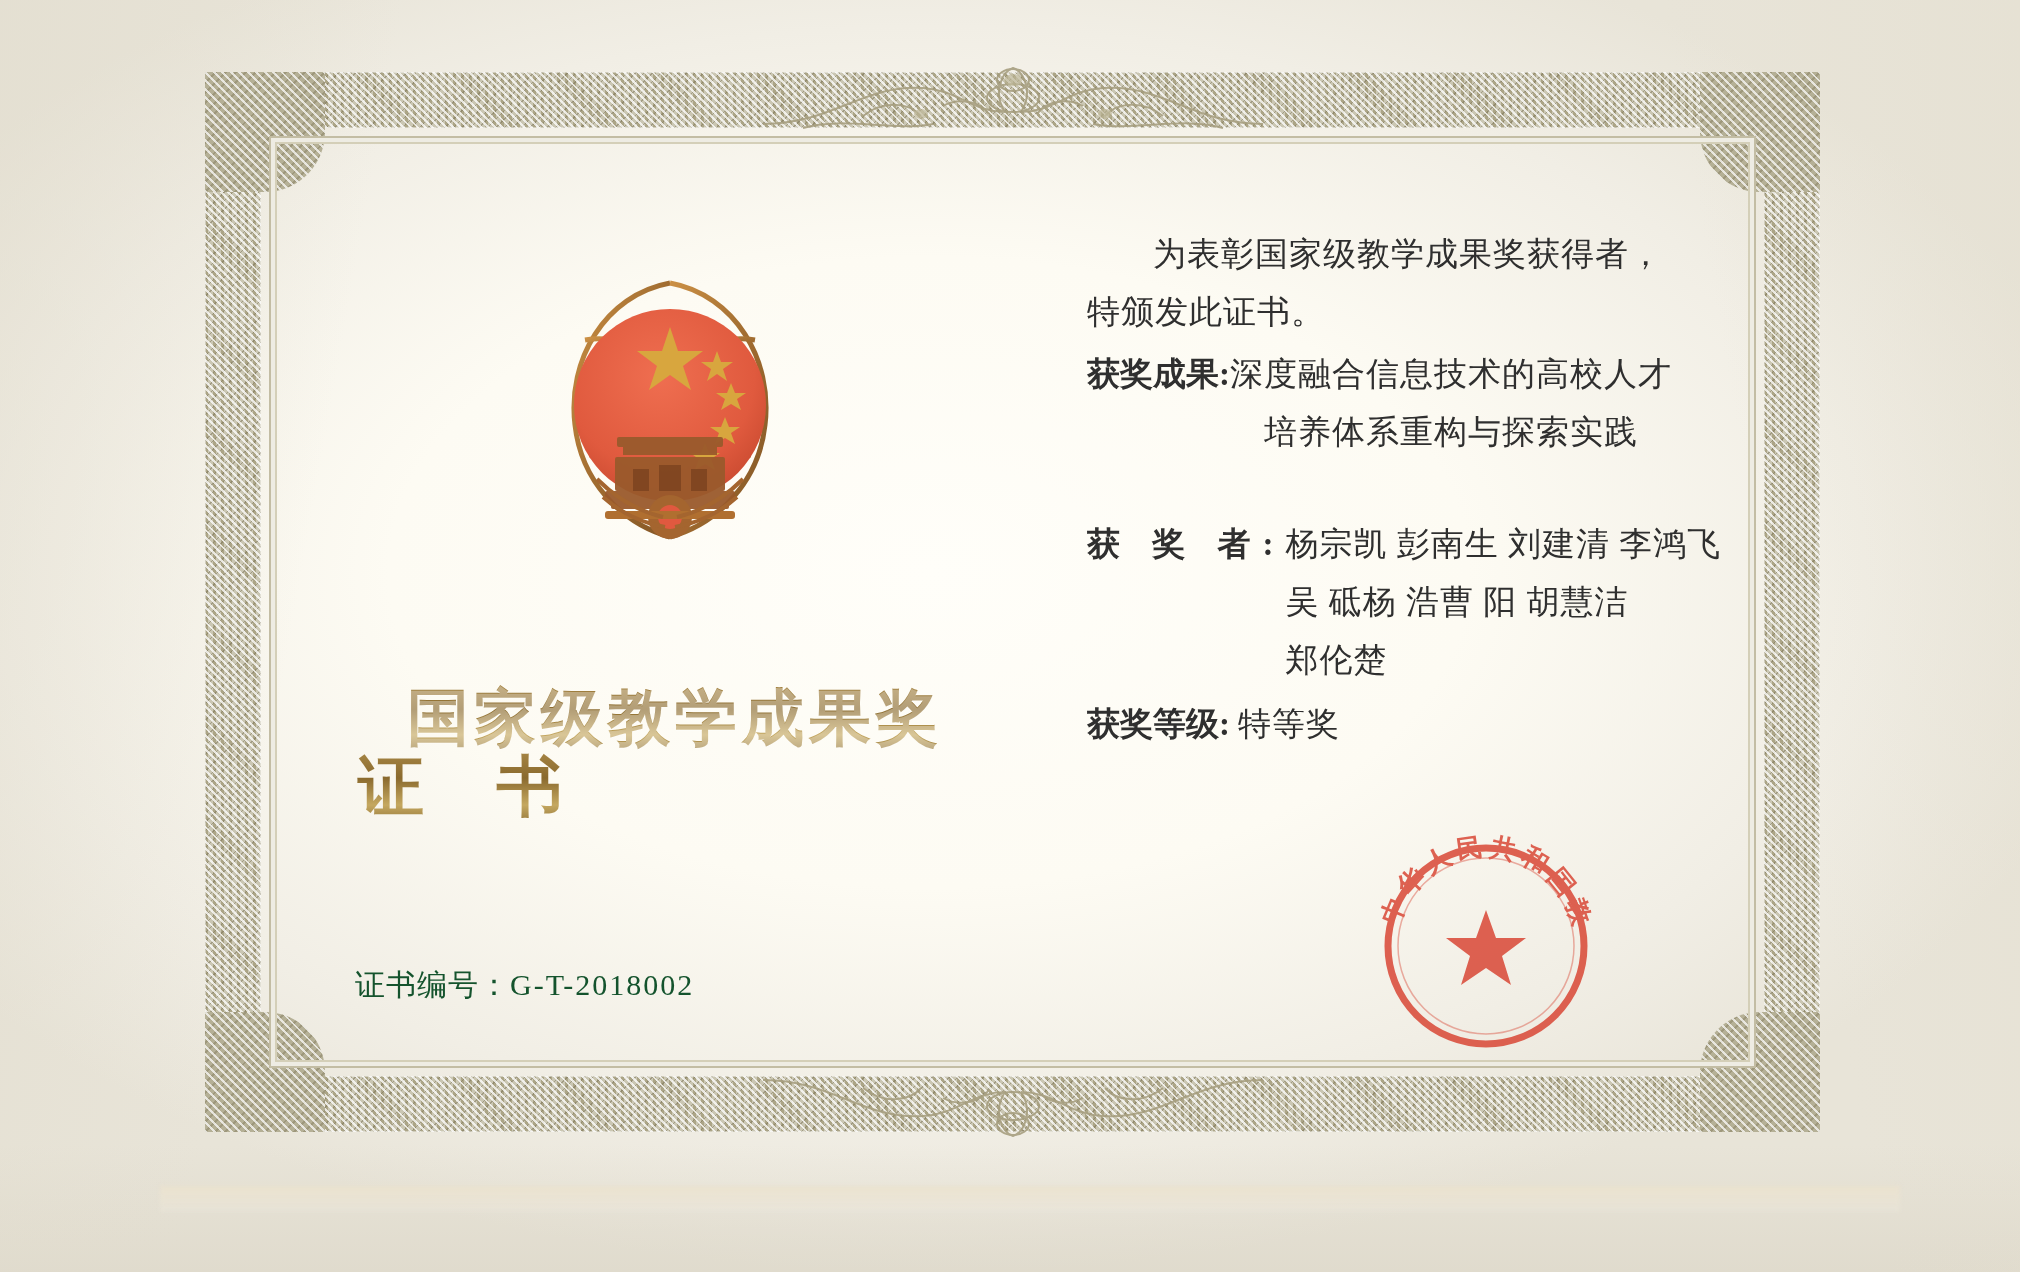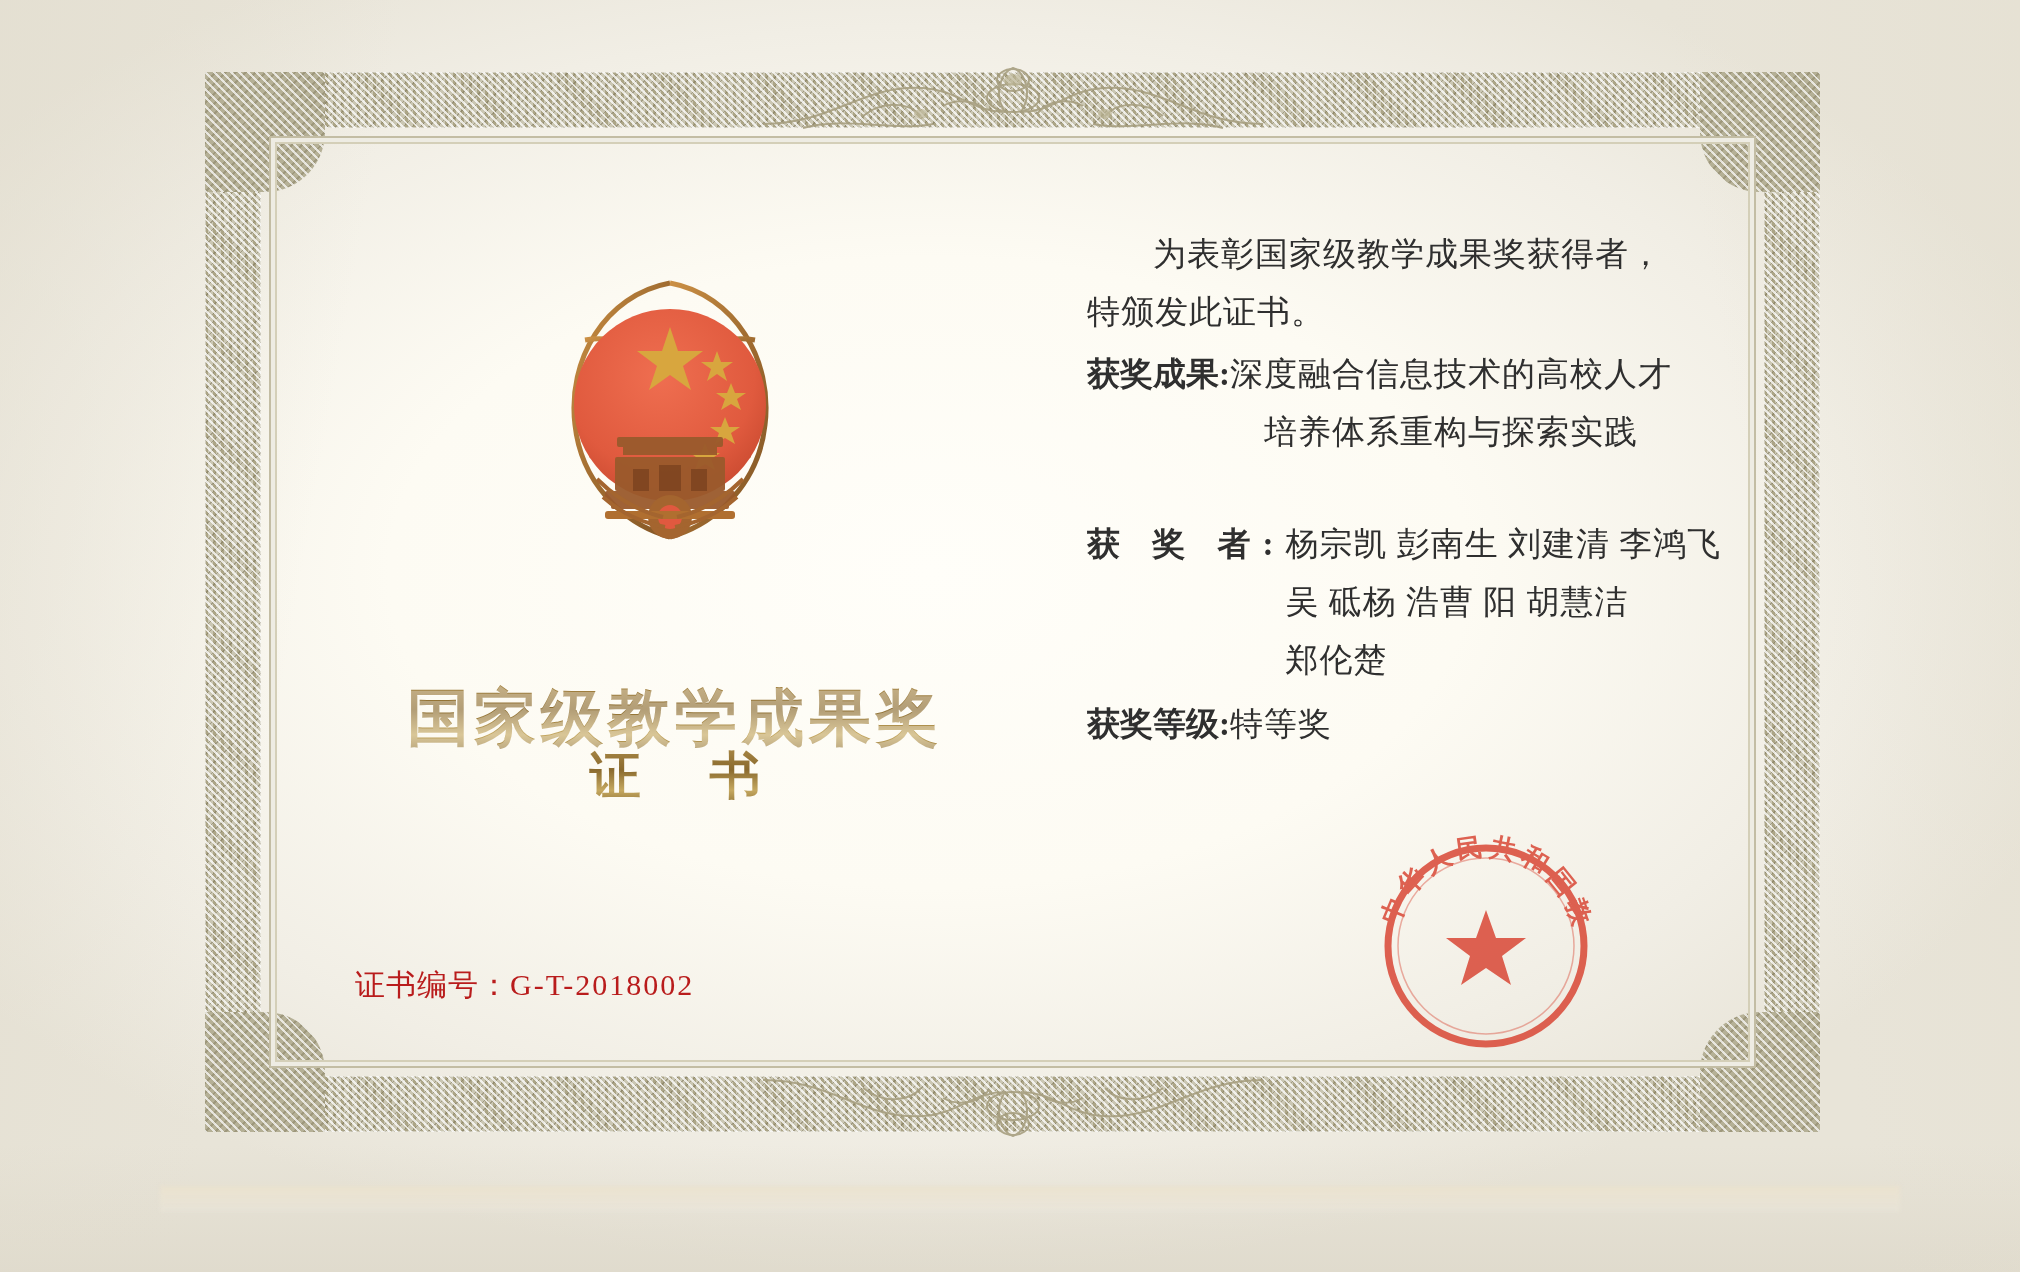--- a/index.html
+++ b/index.html
@@ -127,39 +127,38 @@
     -webkit-background-clip: text;
     background-clip: text;
     -webkit-text-fill-color: transparent;
     text-shadow: 0 1px 0 rgba(255,255,255,0.35);
   }
   #award-subtitle {
     position: absolute;
     left: 330px;
     top: 742px;
     width: 690px;
-    text-align: center;
     font-family: "Liberation Serif", "DejaVu Serif", serif;
-    font-size: 51px;
+    font-size: 66px;
     font-weight: bold;
     letter-spacing: 28px;
     text-indent: 28px;
     color: #8a6a34;
     background: linear-gradient(180deg, #b08f4c 0%, #8a6a2e 40%, #c5a860 70%, #7d5f28 100%);
     -webkit-background-clip: text;
     background-clip: text;
     -webkit-text-fill-color: transparent;
   }
 
   #certificate-number {
     position: absolute;
     left: 355px;
     top: 965px;
     font-size: 30px;
-    color: #b91c1c;
+    color: #14532d;
     letter-spacing: 1px;
     white-space: nowrap;
   }
   #certificate-number .num {
     font-family: "Liberation Serif", "DejaVu Serif", serif;
     letter-spacing: 2px;
   }
 
   
   #body-text {
@@ -193,21 +192,21 @@
   .field-value {
     flex: 1 1 auto;
     letter-spacing: 1px;
   }
   .field-value .line2 { display: block; }
   .field-value .line3 { display: block; }
   .value-indent { text-indent: 34px; }
 
   #result-block { margin-top: 4px; }
   #winners-block { margin-top: 54px; }
-  #level-block { margin-top: 6px; }
+  #level-block { margin-top: 6px; gap: 8px; }
 
   
   #official-seal {
     position: absolute;
     left: 1372px;
     top: 832px;
     width: 228px;
     height: 228px;
   }
   #official-seal svg { width: 100%; height: 100%; display: block; }

